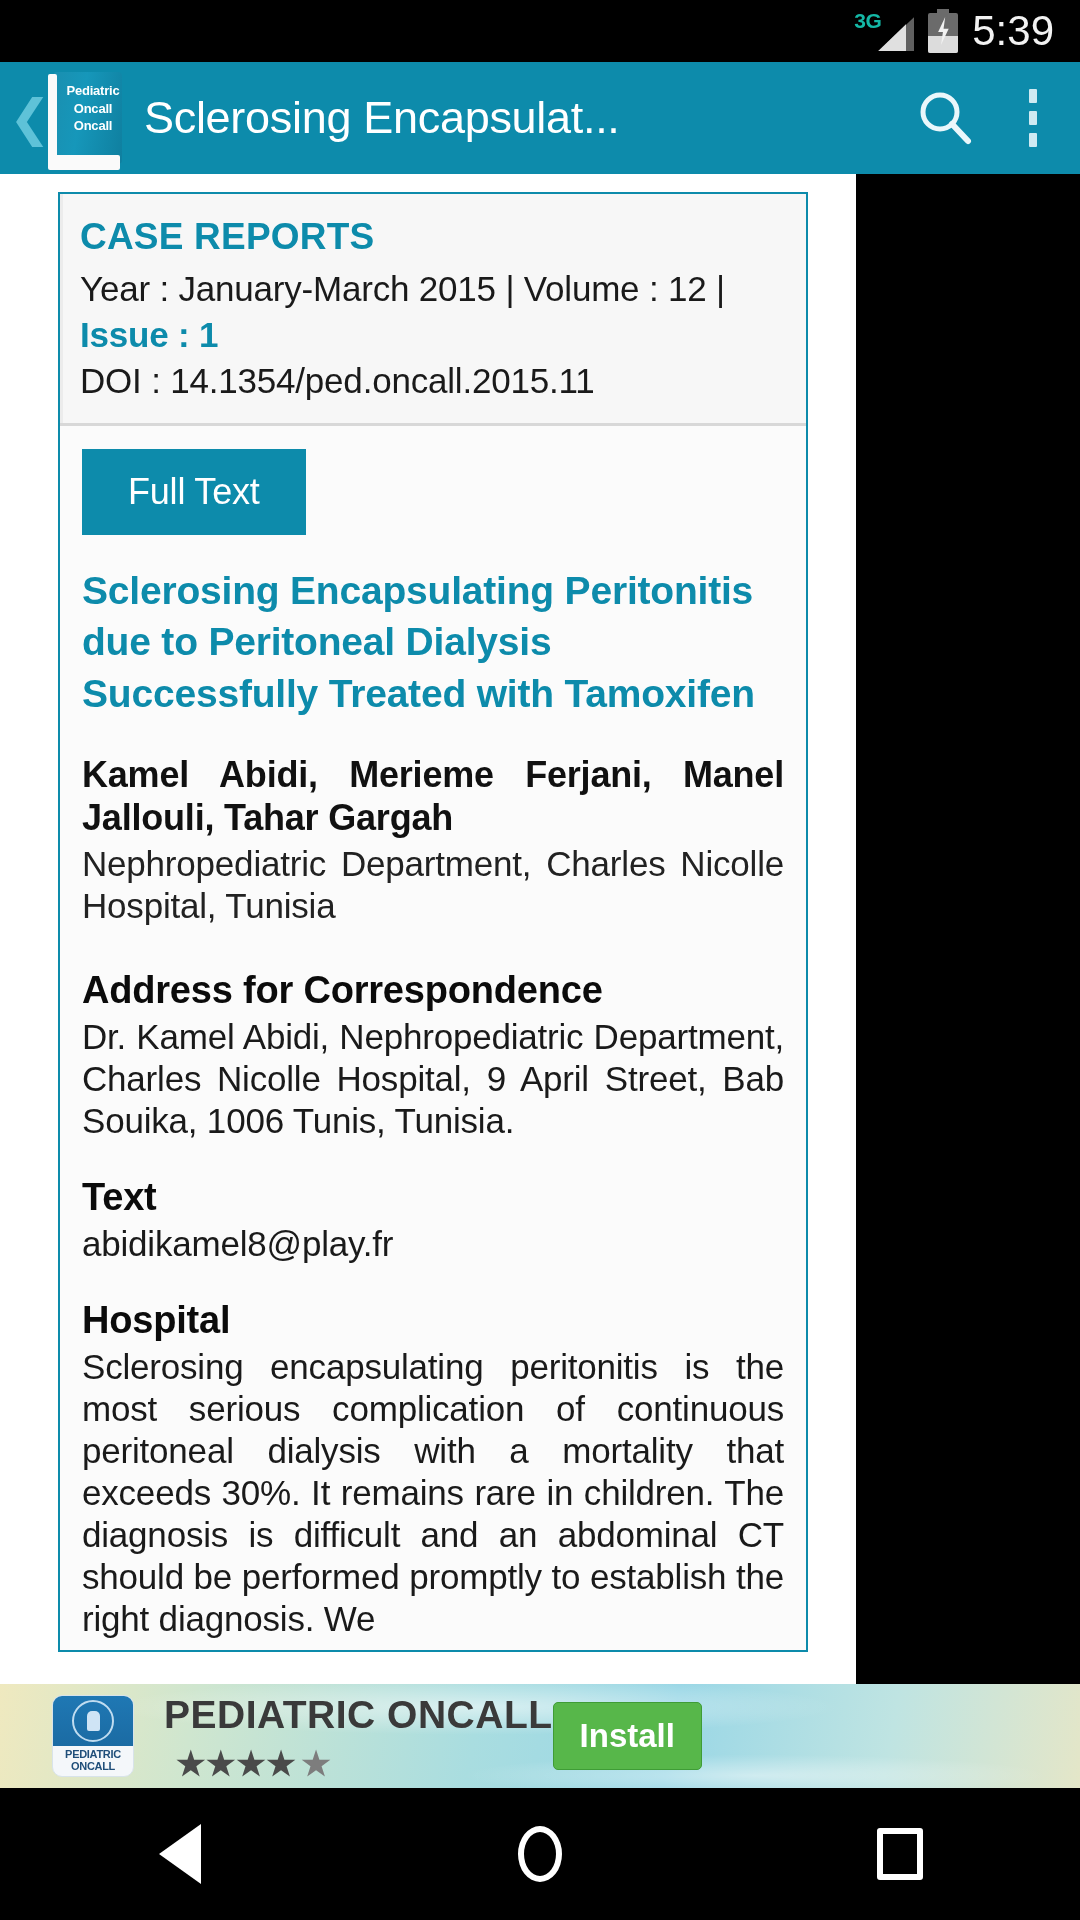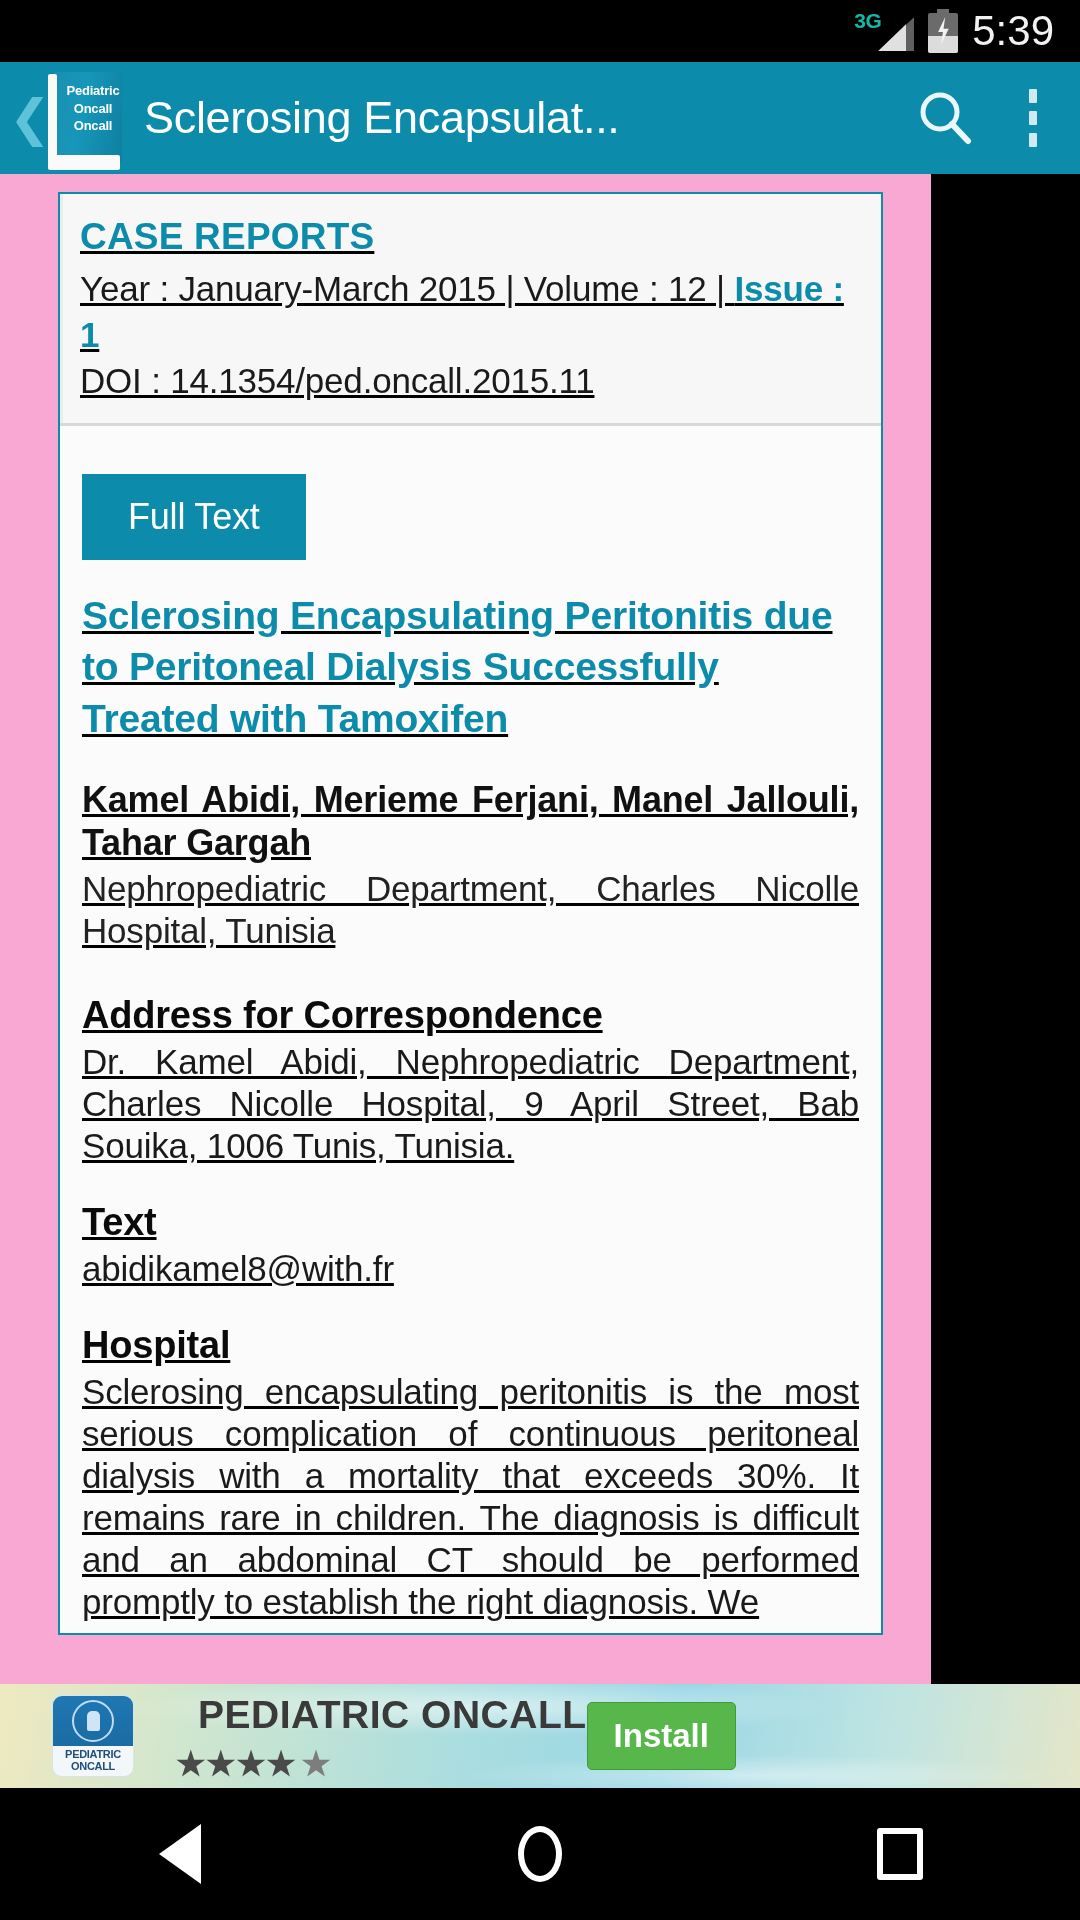--- a/index.html
+++ b/index.html
@@ -89,41 +89,41 @@
   }
   .ab-search { width:96px; display:flex; align-items:center; justify-content:center; }
   .ab-menu {
     width:86px; display:flex; flex-direction:column; align-items:center;
     justify-content:center; gap:8px; padding-right:8px;
   }
   .dot { width:8px; height:14px; background:#cfeaf2; border-radius:1px; }
 
   
   .content {
-    position:absolute; top:174px; left:0; width:931px; height:1510px;
-    background:#f9a8d4; overflow:hidden;text-decoration:underline;
+    position:absolute; top:174px; left:0; width:856px; height:1510px;
+    background:#ffffff; overflow:hidden;
   }
   .card {
     margin:18px 48px 0 58px; border:2px solid #0d8bab; background:#fdfdfd;
   }
   .meta-box {
     border-bottom:3px solid #d8d8d8; background:#f7f7f7; padding:22px 20px 18px 20px;
     box-shadow:inset 3px 0 0 #ececec;
   }
   .kicker {
     color:#0d8bab; font-size:37px; font-weight:700; letter-spacing:0.2px;
     margin-bottom:8px;
   }
   .meta-line {
     color:#1a1a1a; font-size:35px; font-weight:400; line-height:1.32;
     letter-spacing:-0.2px;
   }
   .meta-line .accent { color:#0d8bab; font-weight:700; }
 
-  .body-box { padding:40px 22px 10px 22px; background:#fbfbfb; }
+  .body-box { padding:15px 22px 10px 22px; background:#fbfbfb; }
   .fulltext-btn {
     display:inline-block; background:#0d8bab; color:#ffffff;
     font-size:36px; padding:22px 46px; margin:8px 0 30px 0;
     border:none; letter-spacing:-0.2px;
   }
   .art-title {
     color:#0d8bab; font-size:39px; font-weight:700; line-height:1.32;
     letter-spacing:-0.2px; margin-bottom:34px;
   }
   .authors {
@@ -170,21 +170,21 @@
     width:42px; height:42px; border:2px solid #bfdcf0; border-radius:50%;
     display:flex; align-items:center; justify-content:center;
   }
   .ad-icon-fig { width:13px; height:20px; background:#cfe4f5; border-radius:5px 5px 2px 2px; }
   .ad-icon-bot {
     flex:1; display:flex; flex-direction:column; align-items:center;
     justify-content:center; color:#1f4e79; font-size:11px; font-weight:700;
     line-height:1.05; letter-spacing:-0.3px;
   }
   .ad-title {
-    position:relative; z-index:2; margin-left:64px; color:#3a3a3a;
+    position:relative; z-index:2; margin-left:30px; color:#3a3a3a;
     font-size:39px; font-weight:700; letter-spacing:0.5px;
   }
   .ad-mid { position:relative; z-index:2; display:flex; flex-direction:column; gap:4px; }
   .ad-stars { display:flex; gap:5px; margin-top:6px; }
   .star { color:#4a4a4a; font-size:33px; line-height:1; }
   .star.half { color:#7d7d7d; }
   .ad-gp {
     position:relative; z-index:2; margin-left:auto; display:flex;
     flex-direction:column; align-items:center; gap:1px; margin-right:22px;
   }
@@ -278,21 +278,21 @@
       <div class="body-box">
         <button class="fulltext-btn">Full Text</button>
         <div class="art-title">Sclerosing Encapsulating Peritonitis due to Peritoneal Dialysis Successfully Treated with Tamoxifen</div>
         <div class="authors">Kamel Abidi, Merieme Ferjani, Manel Jallouli, Tahar Gargah</div>
         <div class="affil">Nephropediatric Department, Charles Nicolle Hospital, Tunisia</div>
 
         <div class="sec-head">Address for Correspondence</div>
         <div class="sec-body">Dr. Kamel Abidi, Nephropediatric Department, Charles Nicolle Hospital, 9 April Street, Bab Souika, 1006 Tunis, Tunisia.</div>
 
         <div class="sec-head tight">Text</div>
-        <div class="sec-body">abidikamel8@with.fr</div>
+        <div class="sec-body">abidikamel8@play.fr</div>
 
         <div class="sec-head tight">Hospital</div>
         <div class="sec-body">Sclerosing encapsulating peritonitis is the most serious complication of continuous peritoneal dialysis with a mortality that exceeds 30%. It remains rare in children. The diagnosis is difficult and an abdominal CT should be performed promptly to establish the right diagnosis. We</div>
       </div>
 
     </div>
   </div>
 
   <div class="ad">
     <div class="ad-icon">

